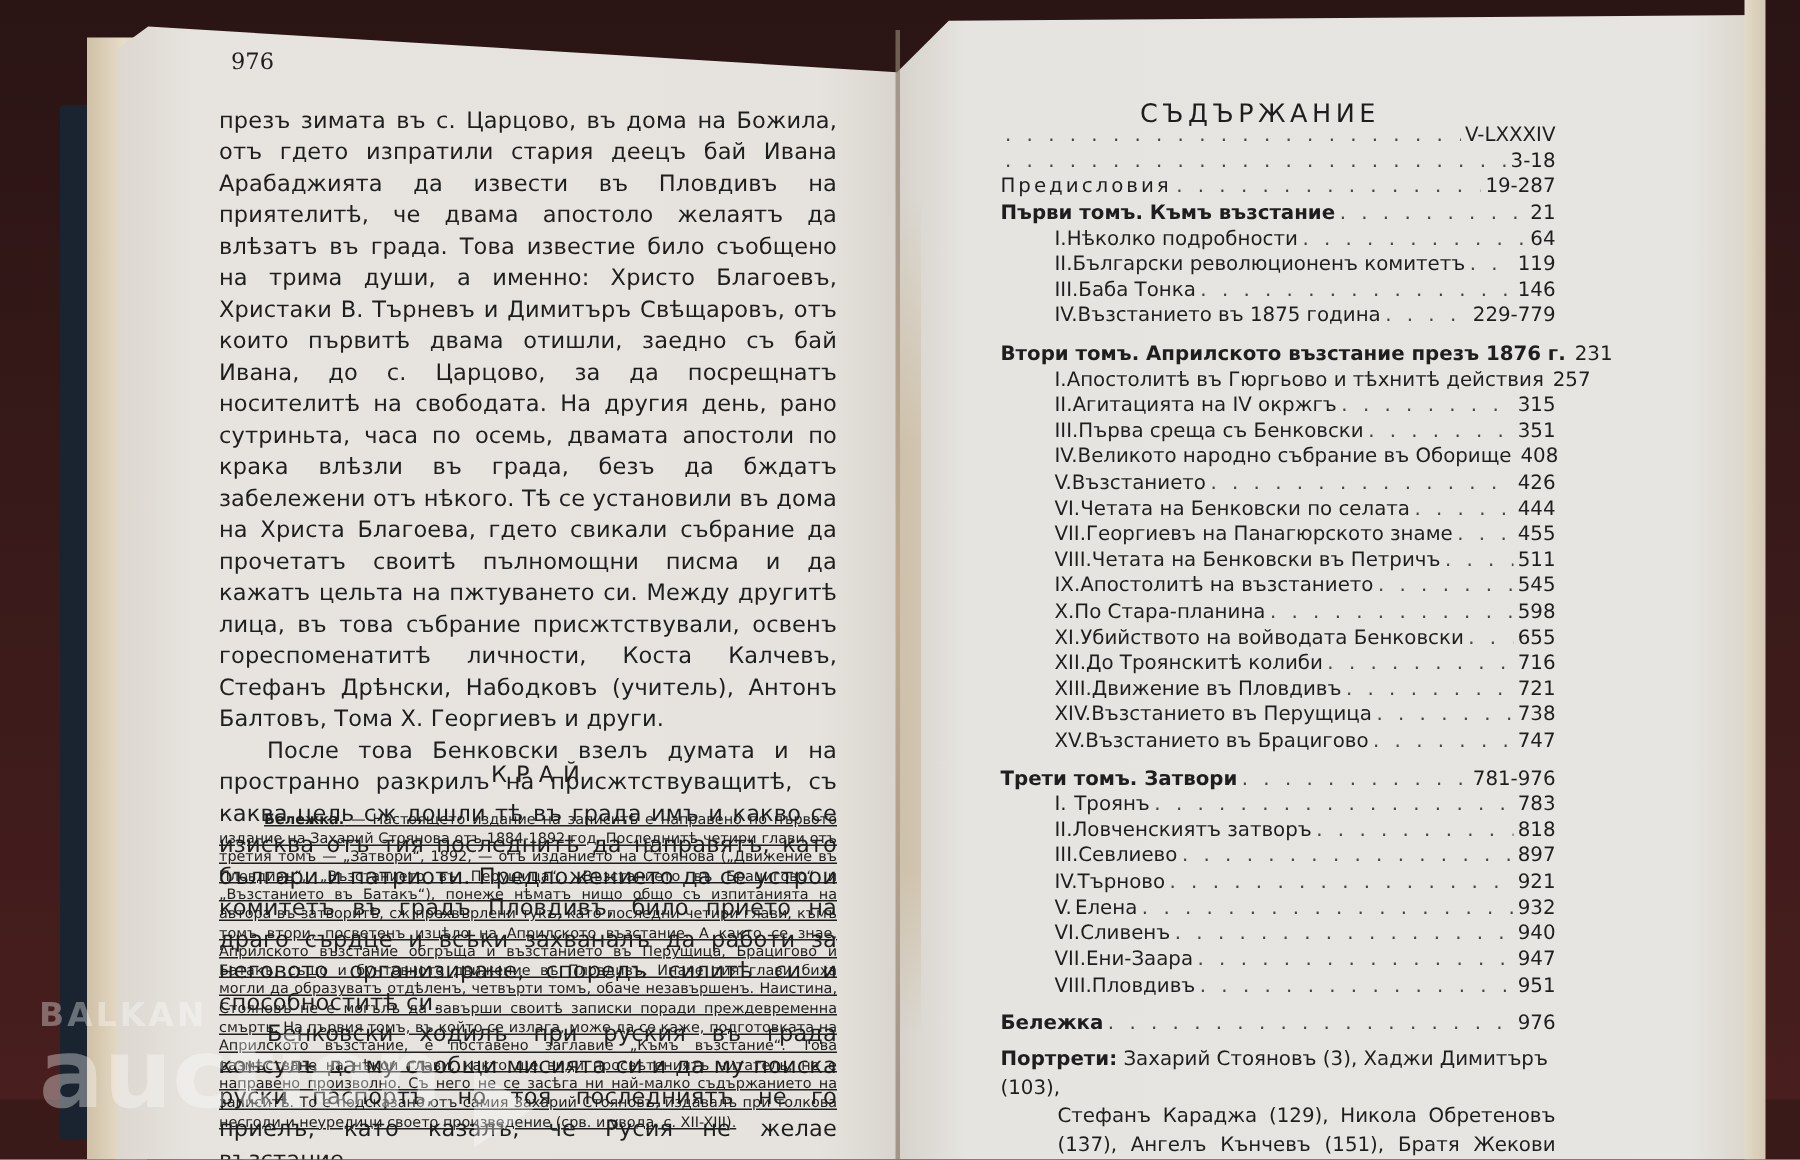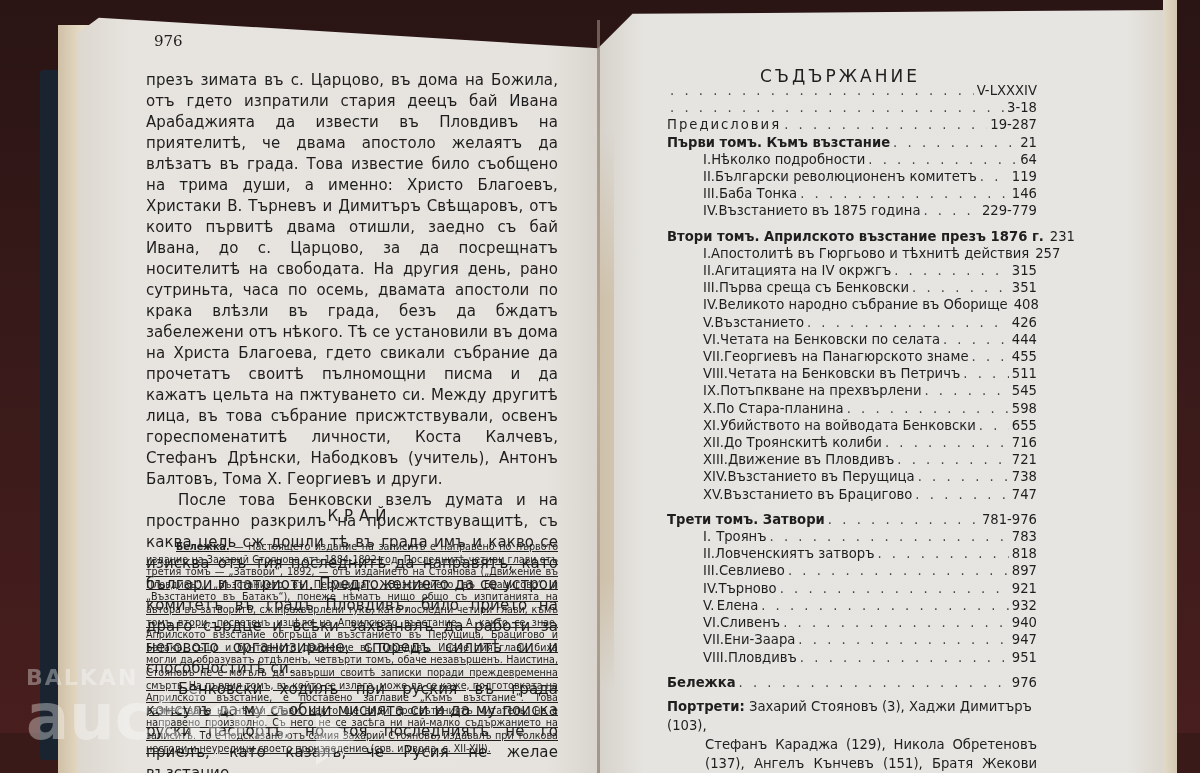--- a/index.html
+++ b/index.html
@@ -167,21 +167,21 @@
       <span class="pg">455</span>
     </div>
     <div class="row sub">
       <span class="num">VIII.</span>
       <span class="lbl">Четата на Бенковски въ Петричъ</span>
       <span class="dots"></span>
       <span class="pg">511</span>
     </div>
     <div class="row sub">
       <span class="num">IX.</span>
-      <span class="lbl">Потъпкване на прехвърлени</span>
+      <span class="lbl">Апостолитѣ на възстанието</span>
       <span class="dots"></span>
       <span class="pg">545</span>
     </div>
     <div class="row sub">
       <span class="num">X.</span>
       <span class="lbl">По Стара-планина</span>
       <span class="dots"></span>
       <span class="pg">598</span>
     </div>
     <div class="row sub">

